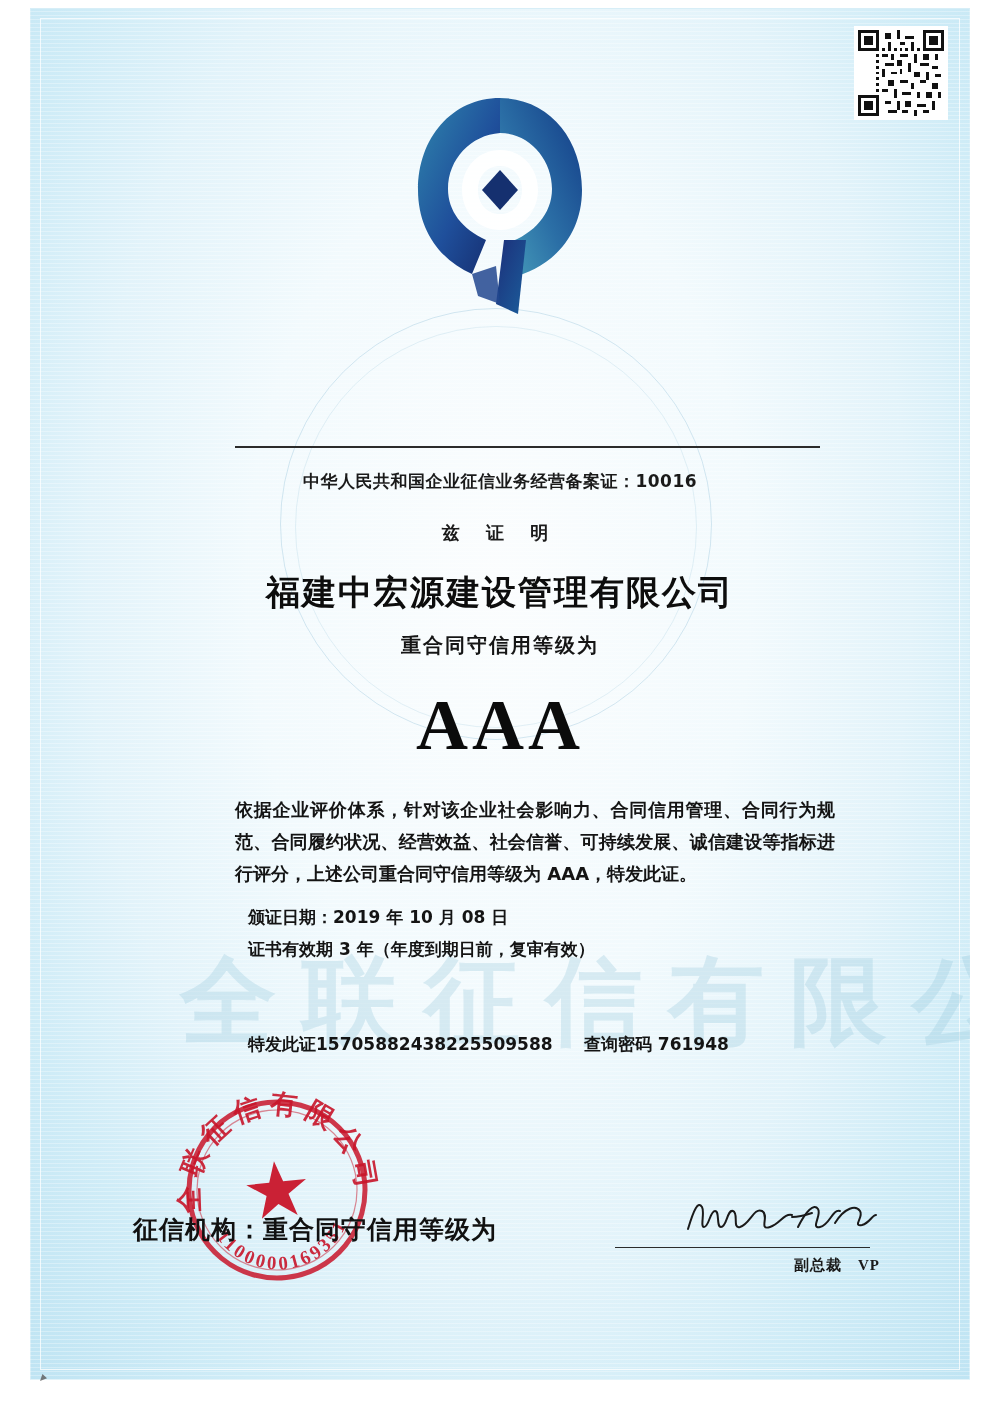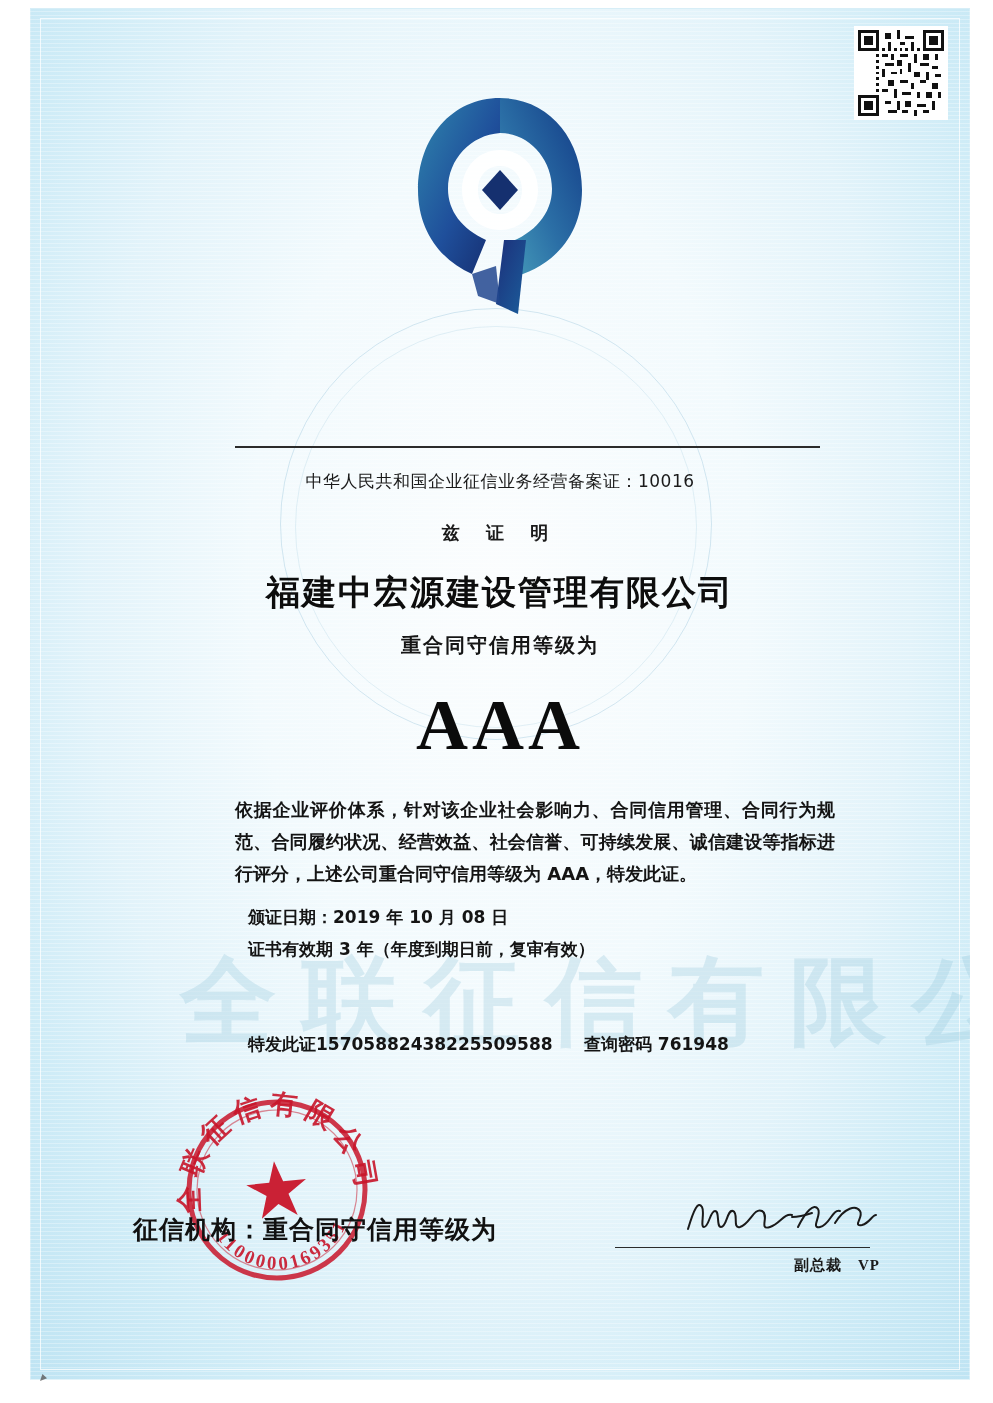--- a/index.html
+++ b/index.html
@@ -128,21 +128,21 @@
     top: 438px;
     height: 2px;
     background: #2b2b2b;
   }
   .subtitle-record {
     position: absolute;
     left: 0; right: 0;
     top: 462px;
     text-align: center;
     font-family: "DejaVu Sans", sans-serif;
-    font-weight: normal;
+    font-weight: bold;
     font-size: 17px;
     letter-spacing: .5px;
     color: #1a1a1a;
   }
   .hereby {
     position: absolute;
     left: 0; right: 0;
     top: 513px;
     text-align: center;
     font-family: "DejaVu Sans", sans-serif;

